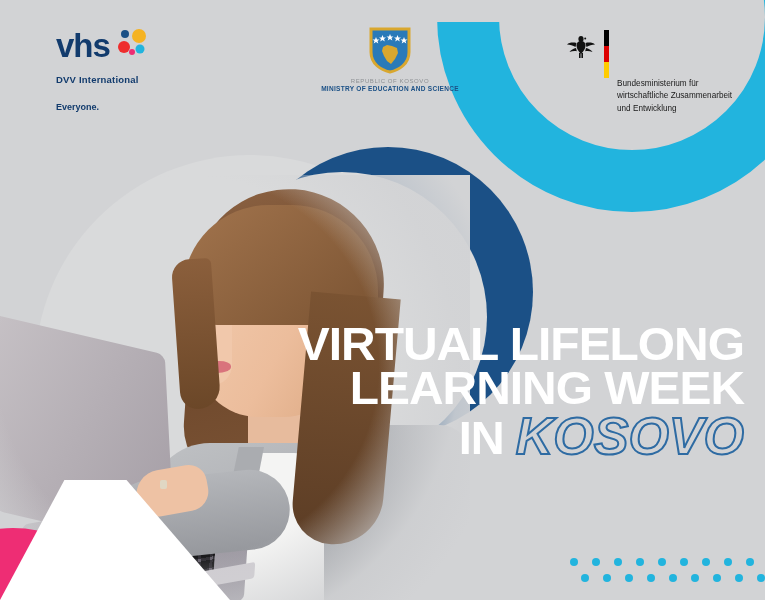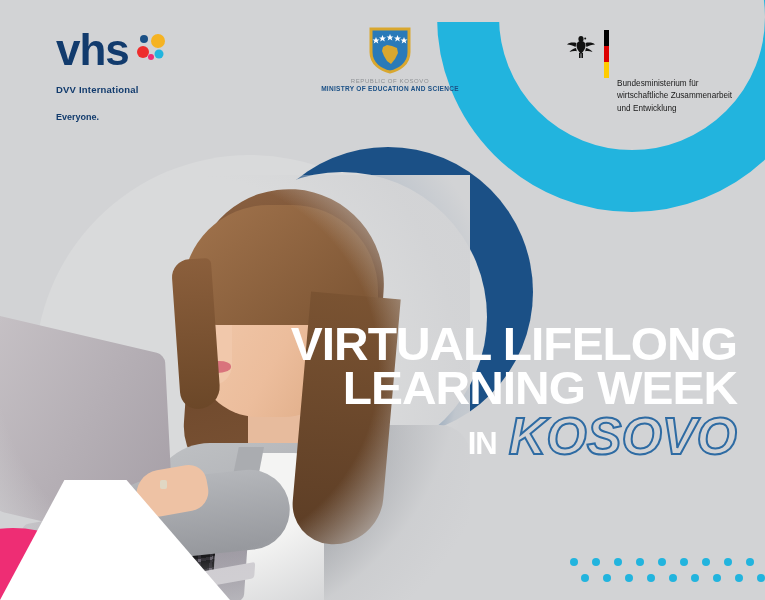--- a/index.html
+++ b/index.html
@@ -174,54 +174,54 @@
   #photo-fade{
     position:absolute;inset:0;
     background:
       radial-gradient(circle at 40% 45%, rgba(210,211,213,0) 52%, rgba(210,211,213,.9) 74%, #d2d3d5 88%);
     pointer-events:none;
   }
   
   .logo-block{position:absolute;}
   #vhs-logo{left:56px;top:28px;width:230px;}
   #vhs-word{
-    font-size:44px;font-weight:bold;color:#123b6d;letter-spacing:-1px;
+    font-size:33px;font-weight:bold;color:#123b6d;letter-spacing:-1px;
     line-height:1;display:inline-block;vertical-align:middle;
   }
   #vhs-dots{display:inline-block;vertical-align:middle;margin-left:2px;}
   #vhs-sub{
     font-size:9.5px;font-weight:bold;color:#123b6d;margin-top:12px;letter-spacing:.2px;
   }
   #vhs-tag{
     font-size:9px;font-weight:bold;color:#123b6d;margin-top:16px;line-height:1.45;
   }
   #kosovo-logo{left:300px;top:26px;width:180px;text-align:center;}
   #kosovo-emblem{margin:0 auto;display:block;}
   #kosovo-l1{font-size:6px;color:#8e9194;letter-spacing:.6px;margin-top:4px;}
   #kosovo-l2{font-size:6.5px;font-weight:bold;color:#1b5086;letter-spacing:.3px;margin-top:1px;}
   #bmz-logo{left:566px;top:30px;display:flex;align-items:flex-start;gap:8px;}
   #bmz-bar{width:5px;height:48px;background:linear-gradient(180deg,#000 0 33.3%,#d00 33.3% 66.6%,#fc0 66.6% 100%);flex:none;}
   #bmz-text{font-size:8.2px;line-height:1.5;color:#1a1a1a;margin-top:48px;}
   
   #headline{
-    position:absolute;right:28px;top:322px;width:470px;
+    position:absolute;right:21px;top:322px;width:470px;
     text-align:right;
   }
   .hl-line{
     font-family:"Liberation Sans", sans-serif;
     font-weight:bold;font-style:normal;
     font-size:47px;line-height:.94;
     color:#ffffff;letter-spacing:-1px;
     transform:scaleX(1.02);
     transform-origin:right center;
     white-space:nowrap;
   }
   #hl-3{display:flex;justify-content:flex-end;align-items:baseline;gap:12px;}
   #hl-in{
-    font-size:31px;font-weight:bold;color:#ffffff;letter-spacing:-1px;line-height:1;
+    font-size:47px;font-weight:bold;color:#ffffff;letter-spacing:-1px;line-height:1;
   }
   #hl-kosovo{
     font-size:52px;font-weight:bold;font-style:italic;line-height:1;
     color:transparent;letter-spacing:0px;
     -webkit-text-stroke:2px #2e6ba3;
     text-stroke:2px #2e6ba3;
   }
 </style>
 </head>
 <body>

